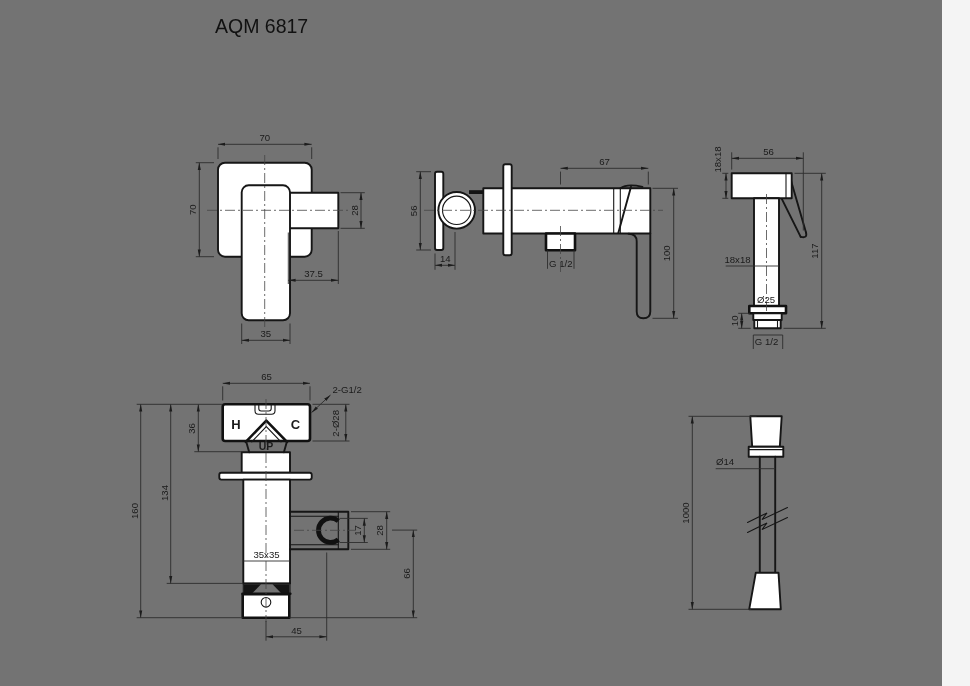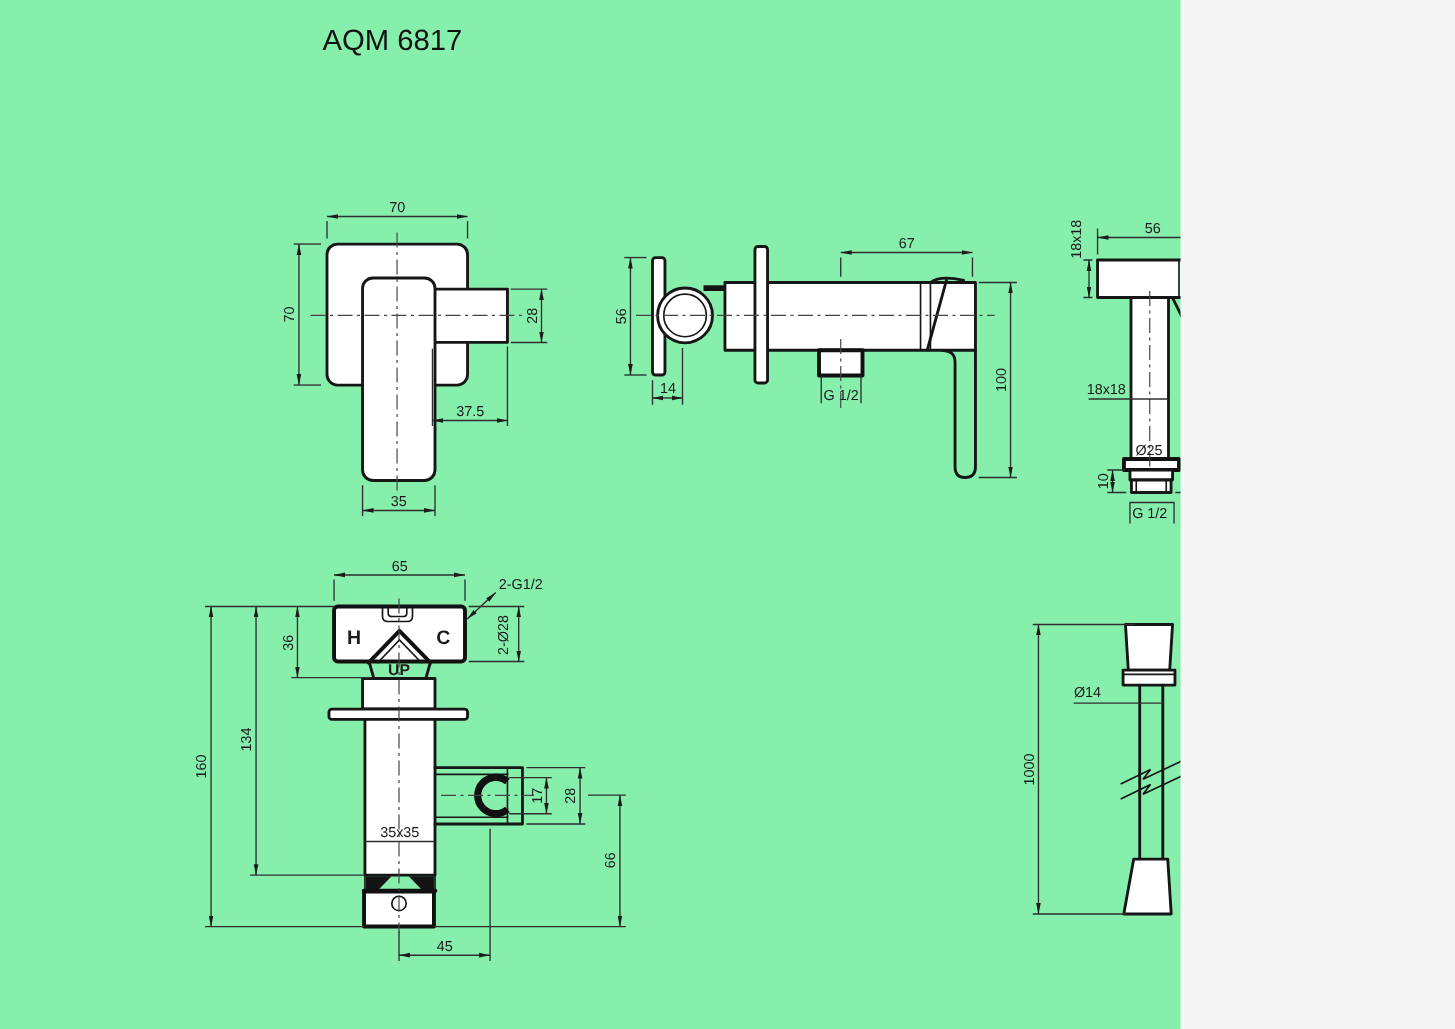--- a/index.html
+++ b/index.html
@@ -1,17 +1,17 @@
 <!DOCTYPE html>
 <html><head>
 <meta charset="utf-8">
 <style>
   html,body{margin:0;padding:0;background:#f4f4f4;}
   .sheet{
-    width:787px;height:686px;background:#86efac;position:relative;
+    width:942px;height:686px;background:#737373;position:relative;
     font-family:"Liberation Sans",sans-serif;overflow:hidden;
   }
   svg{display:block}
   
   .p  {stroke:#161616;stroke-width:1.9;fill:#ffffff;stroke-linejoin:round;stroke-linecap:round}
   .pn {stroke:#161616;stroke-width:1.9;fill:none;stroke-linejoin:round;stroke-linecap:round}
   .pb {stroke:#111111;stroke-width:2.6;fill:#ffffff;stroke-linejoin:round}
   .pbn{stroke:#111111;stroke-width:2.6;fill:none;stroke-linejoin:round;stroke-linecap:round}
   .t  {stroke:#161616;stroke-width:1.1;fill:none;stroke-linecap:round}
   .fill{fill:#141414;stroke:none}

